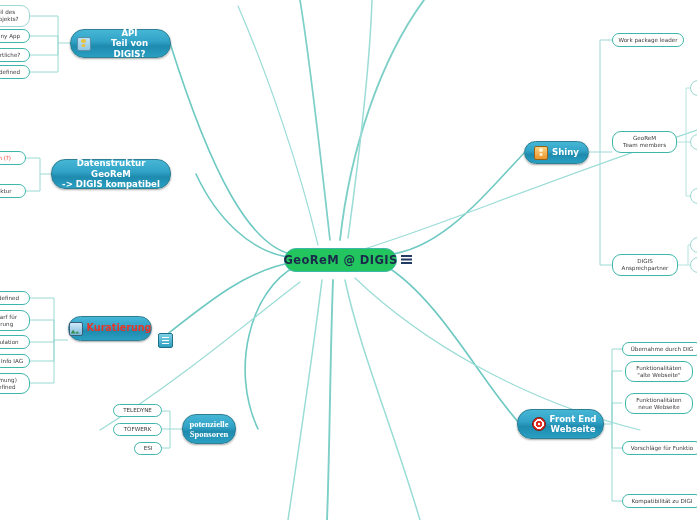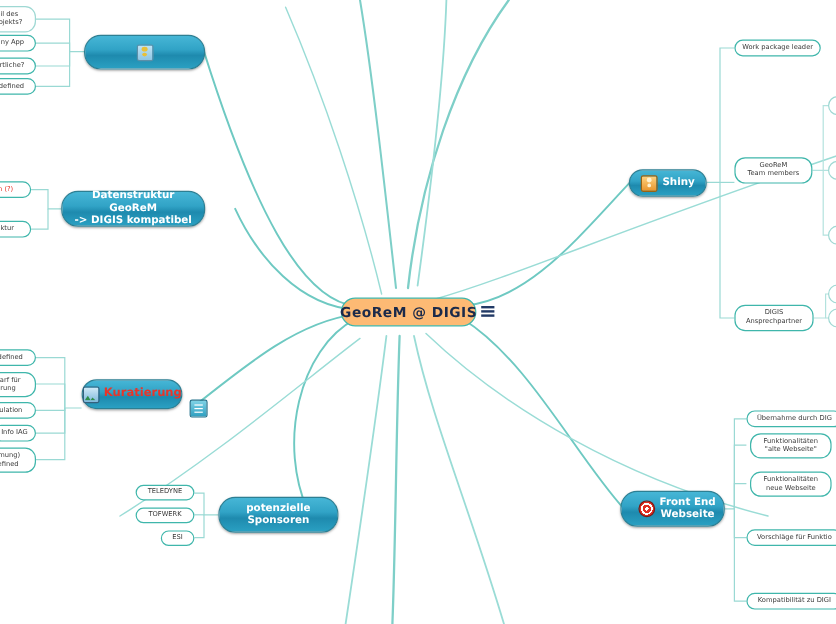--- a/index.html
+++ b/index.html
@@ -9,21 +9,21 @@
     font-family:"DejaVu Sans","Liberation Sans",sans-serif;
     overflow:hidden;position:relative;
   }
   #canvas{position:absolute;inset:0;width:697px;height:520px;}
   svg.links{position:absolute;left:0;top:0;width:697px;height:520px;pointer-events:none;}
 
   
   .central{
     position:absolute;
     border:1.6px solid #3fb6ab;
-    background:#fdba74;
+    background:#22c55e;
     border-radius:16px;
     color:#1b2a4a;
     font-weight:bold;
     font-size:11.5px;
     letter-spacing:.4px;
     display:flex;align-items:center;justify-content:center;
     box-sizing:border-box;
     white-space:nowrap;
   }
 
@@ -189,20 +189,22 @@
 
   <div class="central" style="left:284px;top:248px;width:113px;height:24px;">
     <span>GeoReM @ DIGIS</span>
   </div>
   <div class="hamburger" style="left:401px;top:254px;">
       <i></i>
     </div>
 
   <div class="main-topic" style="left:70px;top:29px;width:101px;height:29px;">
     <span class="nicon person"></span>
+    <span class="ttl">API
+Teil von DIGIS?</span>
   </div>
   <div class="sub faded" style="left:-18px;top:5px;width:48px;height:22px;">
     <span>eil des
 Projekts?</span>
   </div>
   <div class="sub" style="left:-18px;top:29px;width:48px;height:14px;">
     <span>Shiny App</span>
   </div>
   <div class="sub" style="left:-18px;top:48px;width:48px;height:14px;">
     <span>wortliche?</span>
@@ -240,21 +242,21 @@
     <span>alkulation</span>
   </div>
   <div class="sub" style="left:-6px;top:354px;width:36px;height:14px;">
     <span>Info IAG</span>
   </div>
   <div class="sub" style="left:-20px;top:373px;width:50px;height:21px;">
     <span>mmung)
 defined</span>
   </div>
 
-  <div class="main-topic" style="left:182px;top:414px;width:100px;height:30px;">
+  <div class="main-topic" style="left:182px;top:414px;width:54px;height:30px;font-family:Liberation Serif, serif;">
     <span class="ttl">potenzielle
 Sponsoren</span>
   </div>
   <div class="sub" style="left:113px;top:404px;width:49px;height:13px;">
     <span>TELEDYNE</span>
   </div>
   <div class="sub" style="left:113px;top:423px;width:49px;height:13px;">
     <span>TOFWERK</span>
   </div>
   <div class="sub" style="left:134px;top:442px;width:28px;height:13px;">

